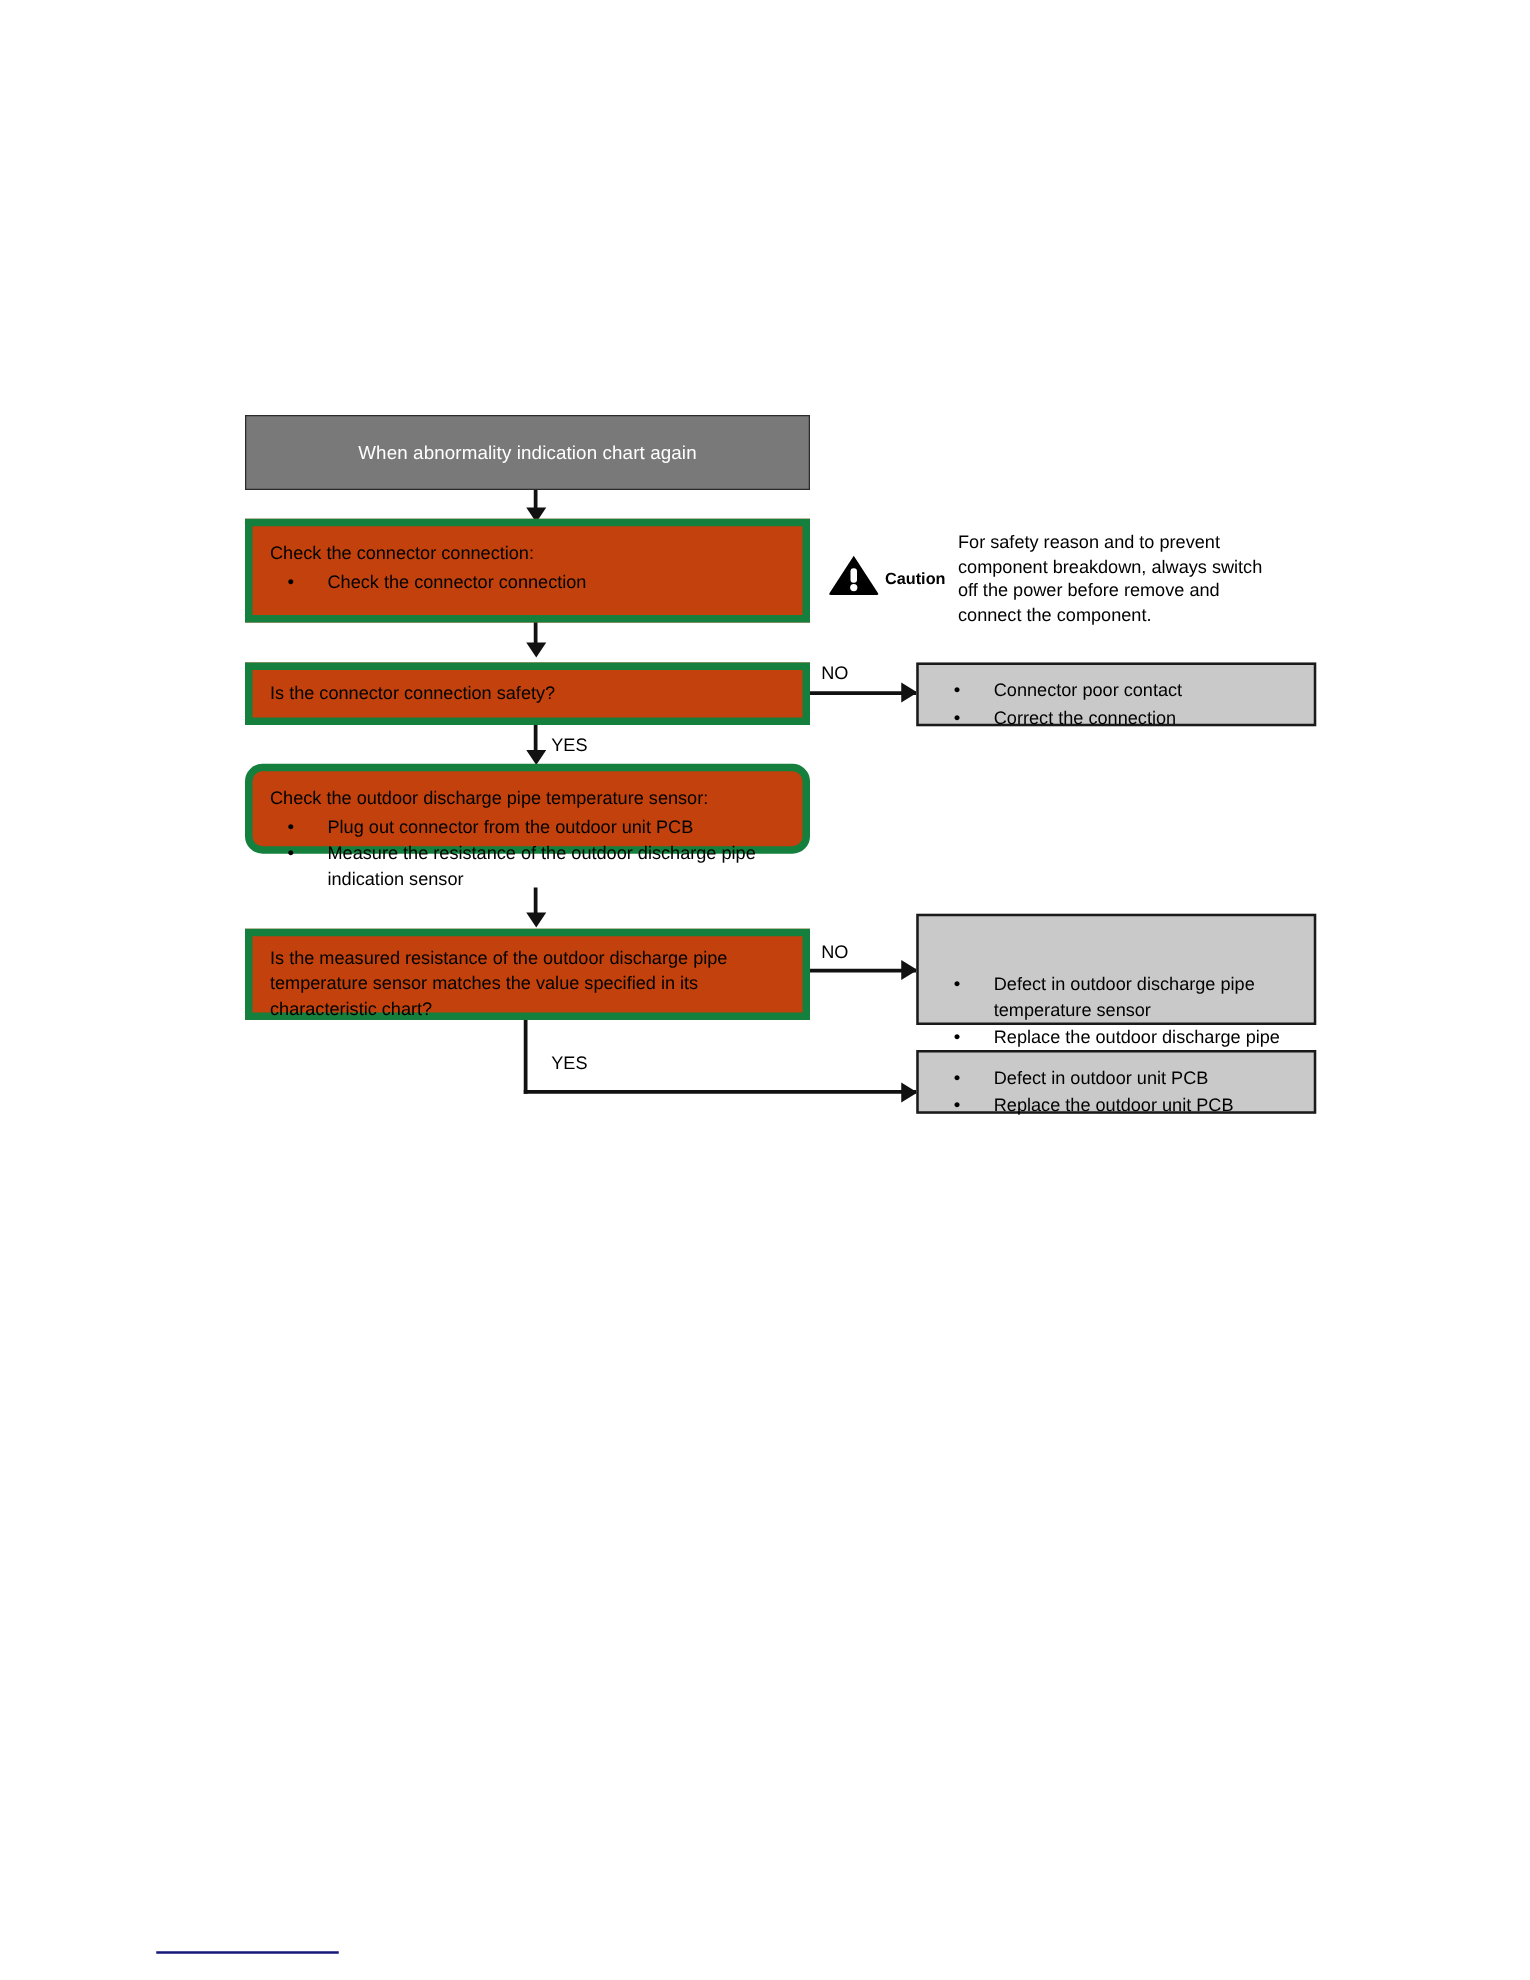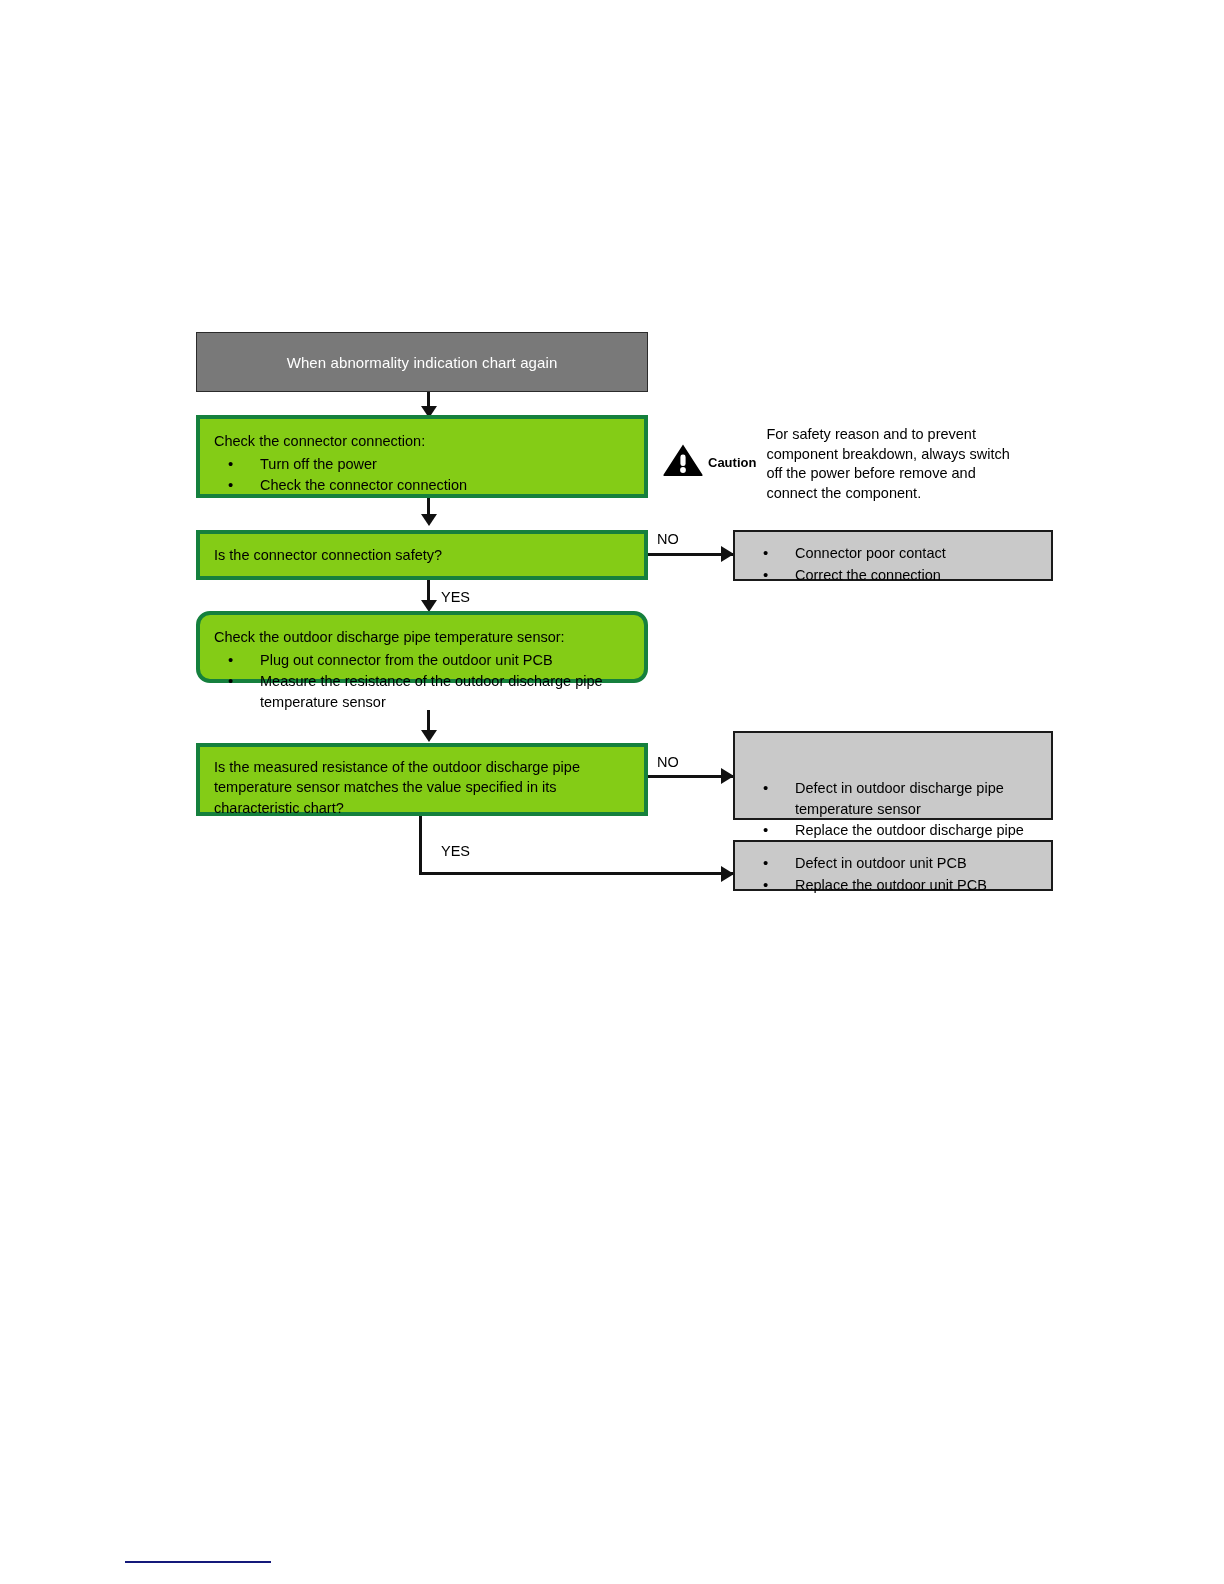--- a/index.html
+++ b/index.html
@@ -29,22 +29,22 @@
     background: #797979;
     border: 1px solid #2b2b2b;
     color: #ffffff;
     display: flex;
     align-items: center;
     justify-content: center;
     font-size: 15px;
     letter-spacing: .1px;
   }
   .proc-box {
-    background: #84cc16;
-    border: 4px solid #15803d;
+    background: #c2410c;
+    border: 6px solid #15803d;
     padding: 12px 0 10px 14px;
     font-size: 14.5px;
     line-height: 1.42;
   }
   .result-box {
     background: #c9c9c9;
     border: 2px solid #1a1a1a;
     padding: 10px 0 10px 12px;
     font-size: 14.5px;
     line-height: 1.42;
@@ -133,21 +133,20 @@
   <div class="abs title-box" style="left:196px; top:332px; width:452px; height:60px;">
     <span>When abnormality indication chart again</span>
   </div>
 
   <div class="abs vline" style="left:427px; top:392px; width:3px; height:22px;"></div>
   <div class="abs arrow-down" style="left:421px; top:406px;"></div>
 
   <div class="abs proc-box" style="left:196px; top:415px; width:452px; height:83px;">
     <p class="box-head">Check the connector connection:</p>
     <ul class="bullets">
-      <li>Turn off the power</li>
       <li>Check the connector connection</li>
     </ul>
   </div>
 
   <div class="abs caution-wrap" style="left:662px; top:425px; width:400px;">
     <div class="caution-icon-row">
       <span style="display:inline-block;">
         <svg width="42" height="34" viewBox="0 0 42 34" aria-hidden="true">
           <path d="M21 1.6 L40.2 31.2 Q41.4 33 39.2 33 L2.8 33 Q0.6 33 1.8 31.2 Z" fill="#000000"></path>
           <rect x="18.4" y="11.5" width="5.2" height="11.6" rx="2.4" fill="#ffffff"></rect>
@@ -178,21 +177,21 @@
   </div>
 
   <div class="abs vline" style="left:427px; top:580px; width:3px; height:28px;"></div>
   <div class="abs arrow-down" style="left:421px; top:600px;"></div>
   <div class="abs edge-label" style="left:441px; top:589px;">YES</div>
 
   <div class="abs proc-box" style="left:196px; top:611px; width:452px; height:72px;border-radius:14px;">
     <p class="box-head">Check the outdoor discharge pipe temperature sensor:</p>
     <ul class="bullets">
       <li>Plug out connector from the outdoor unit PCB</li>
-      <li style="width:370px;">Measure the resistance of the outdoor discharge pipe temperature sensor</li>
+      <li style="width:370px;">Measure the resistance of the outdoor discharge pipe indication sensor</li>
     </ul>
   </div>
 
   <div class="abs vline" style="left:427px; top:710px; width:3px; height:28px;"></div>
   <div class="abs arrow-down" style="left:421px; top:730px;"></div>
 
   <div class="abs proc-box" style="left:196px; top:743px; width:452px; height:73px; display:flex; align-items:center; padding-top:16px; padding-bottom:0;">
     <p class="box-head" style="margin:0; width:400px;">Is the measured resistance of the outdoor discharge pipe temperature sensor matches the value specified in its characteristic chart?</p>
   </div>
 

